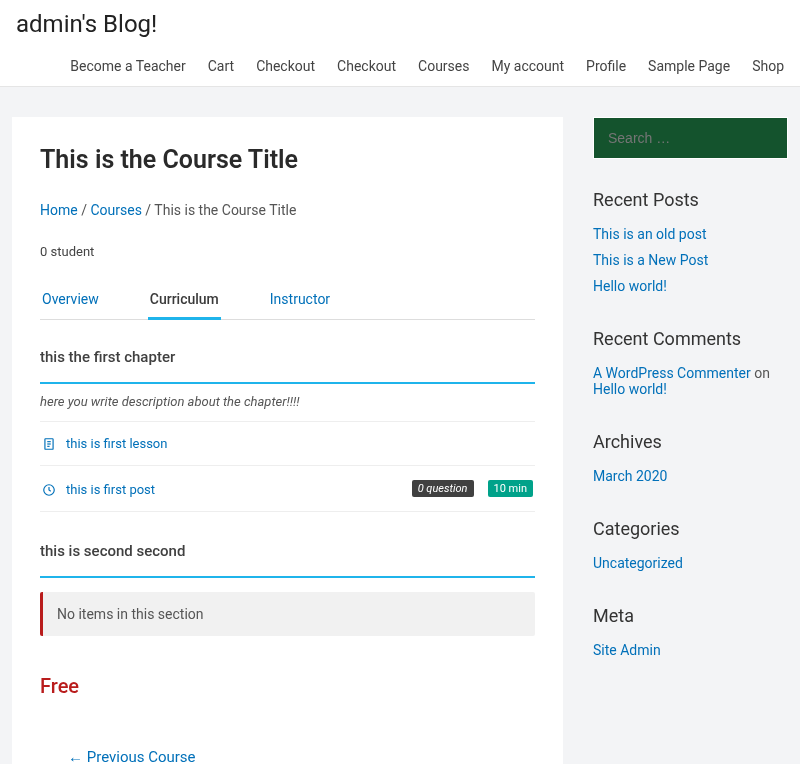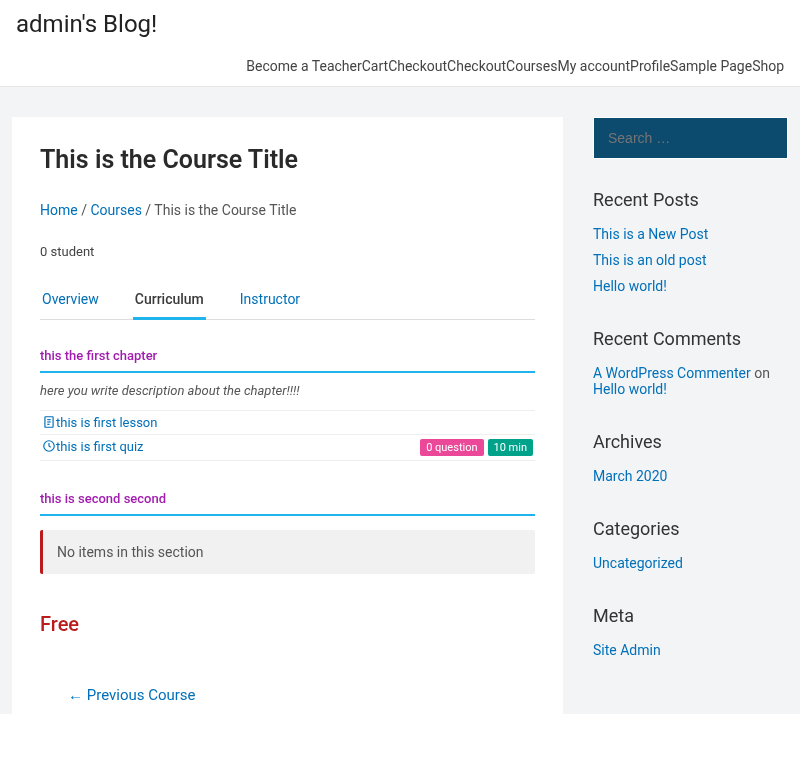--- a/index.html
+++ b/index.html
@@ -7,56 +7,56 @@
     font-family: -apple-system, BlinkMacSystemFont, "Segoe UI", Roboto, Arial, sans-serif;
     background: #fff;
     color: #3a3a3a;
     width: 800px;
   }
   a { text-decoration: none; color: #0170b9; }
 
   
   .site-header { padding: 10px 16px 0 16px; }
   .site-title { font-size: 24px; font-weight: 400; color: #222; margin-bottom: 20px; }
-  .nav { display: flex; justify-content: flex-end; font-size: 14px; color: #444; padding-bottom: 12px;}
+  .nav { display: flex; justify-content: flex-end; gap: 22px; font-size: 14px; color: #444; padding-bottom: 12px;}
   .nav span { cursor: pointer; }
   .hr { border-top: 1px solid #e5e5e5; }
 
   
   .page-bg { background: #f3f4f6; padding: 30px 12px 0 12px; display: flex; gap: 30px; align-items: flex-start; }
   .main-card { background: #fff; flex: 1; padding: 28px 28px 10px 28px; min-width: 0;}
   .sidebar { width: 195px; flex-shrink: 0; }
 
   
   .course-title { font-size: 25px; font-weight: 600; color: #2a2a2a; margin-bottom: 28px; }
   .breadcrumb { font-size: 14px; color: #555; margin-bottom: 26px; }
   .breadcrumb a { color: #0170b9; }
   .students { font-size: 13px; color: #444; margin-bottom: 24px; }
-  .tabs { display: flex; gap: 32px; border-bottom: 1px solid #ddd; font-size: 14px; }
+  .tabs { display: flex; gap: 47px; border-bottom: 1px solid #ddd; font-size: 14px; }
   .tab { padding: 8px 2px 10px 2px; cursor: pointer; color: #0170b9; }
   .tab.active { color: #3a3a3a; border-bottom: 3px solid #1fb4eb; margin-bottom: -1px; font-weight:500;}
   .tabs-wrap { margin-bottom: 28px; }
 
-  .chapter-title { font-size: 13px; font-weight: 500; color: #a21caf; padding-bottom: 8px; border-bottom: 2px solid #1fb4eb; }
+  .chapter-title { font-size: 15px; font-weight: 500; color: #404040; padding-bottom: 16px; border-bottom: 2px solid #1fb4eb; }
   .chapter-desc { font-size: 13px; font-style: italic; color: #555; padding: 10px 0 12px 0; }
-  .item-row { display:flex; align-items:flex-start; padding: 4px 2px; border-top: 1px solid #eee; font-size: 13px; }
+  .item-row { display:flex; align-items:flex-end; gap: 10px; padding: 14px 2px; border-top: 1px solid #eee; font-size: 13px; }
   .item-row:last-child { border-bottom: 1px solid #eee; }
   .item-link { color:#0170b9; flex:1; }
   .icon-svg { width:14px; height:14px; flex-shrink:0;}
   .badge { font-size: 11px; color:#fff; padding: 2px 6px; border-radius: 2px; }
-  .badge.pink { background:#ec4899; }
+  .badge.pink { background:#404040;font-style:italic; }
   .badge.teal { background:#00a28a; margin-left:4px;}
 
   .chapter2 { margin-top: 30px; }
   .noitems-box { background:#f1f1f1; border-left: 3px solid #b91c1c; padding: 14px; font-size: 14px; color:#555; margin-top: 14px; border-radius:2px;}
   .price { font-size: 20px; font-weight:500; color:#b91c1c; margin: 38px 0 30px 0; }
   .prev-link { text-align:left; font-size: 15px; color:#0170b9; padding: 20px 0 0 28px;}
 
   
-  .search-box { background:#0c4a6e; display:flex; align-items:flex-end; padding: 12px 14px; margin-bottom: 30px; border:1px solid #fff;}
+  .search-box { background:#14532d; display:flex; align-items:flex-end; padding: 12px 14px; margin-bottom: 30px; border:1px solid #fff;}
   .search-box input { border:none; outline:none; flex:1; font-size: 14px; color:#999; background:transparent;}
   .search-box .sicon { color:#555; }
   .widget { margin-bottom: 34px; }
   .widget-title { font-size: 18px; font-weight:400; color:#333; margin-bottom: 16px; }
   .widget ul { list-style:none; }
   .widget li { font-size: 14px; margin-bottom: 10px; color:#555;}
   .widget li a { color:#0170b9; }
   .on-text { color:#555; }
 </style>
 </head>
@@ -107,21 +107,21 @@
             <line x1="9" y1="12" x2="15" y2="12"></line>
             <line x1="9" y1="16" x2="13" y2="16"></line>
           </svg>
         <a href="#" class="item-link">this is first lesson</a>
       </div>
       <div class="item-row">
         <svg class="icon-svg" viewBox="0 0 24 24" fill="none" stroke="#0170b9" stroke-width="2">
             <circle cx="12" cy="12" r="9"></circle>
             <polyline points="12 7 12 12 15 14"></polyline>
           </svg>
-        <a href="#" class="item-link">this is first quiz</a>
+        <a href="#" class="item-link">this is first post</a>
         <span class="badge pink">0 question</span>
         <span class="badge teal">10 min</span>
       </div>
     </div>
 
     <div class="chapter2">
       <div class="chapter-title">this is second second</div>
       <div class="noitems-box">No items in this section</div>
     </div>
 
@@ -135,22 +135,22 @@
       <input type="text" placeholder="Search …" style="">
       <svg class="sicon" width="16" height="16" viewBox="0 0 24 24" fill="none" stroke="#555" stroke-width="2">
           <circle cx="10" cy="10" r="6"></circle>
           <line x1="20" y1="20" x2="14.5" y2="14.5"></line>
         </svg>
     </div>
 
     <div class="widget">
       <div class="widget-title">Recent Posts</div>
       <ul>
+        <li><a href="#">This is an old post</a></li>
         <li><a href="#">This is a New Post</a></li>
-        <li><a href="#">This is an old post</a></li>
         <li><a href="#">Hello world!</a></li>
       </ul>
     </div>
 
     <div class="widget">
       <div class="widget-title">Recent Comments</div>
       <ul>
         <li><a href="#">A WordPress Commenter</a><span class="on-text"> on </span><a href="#">Hello world!</a></li>
       </ul>
     </div>

